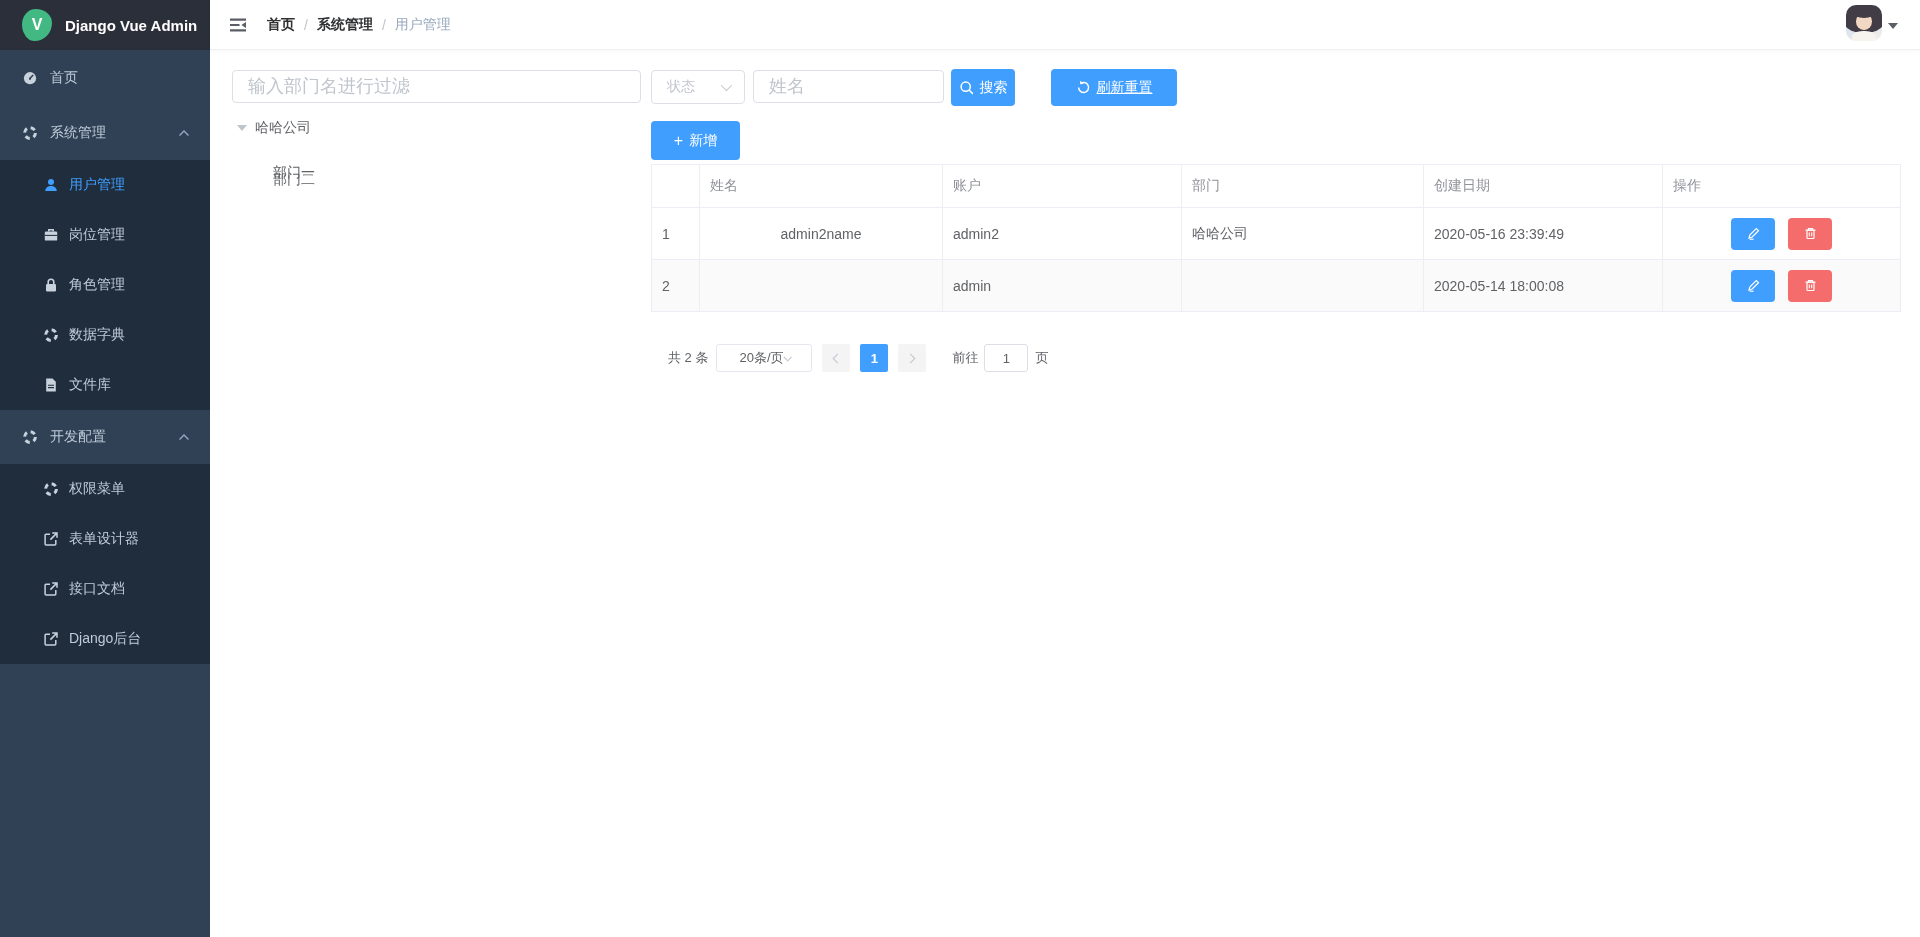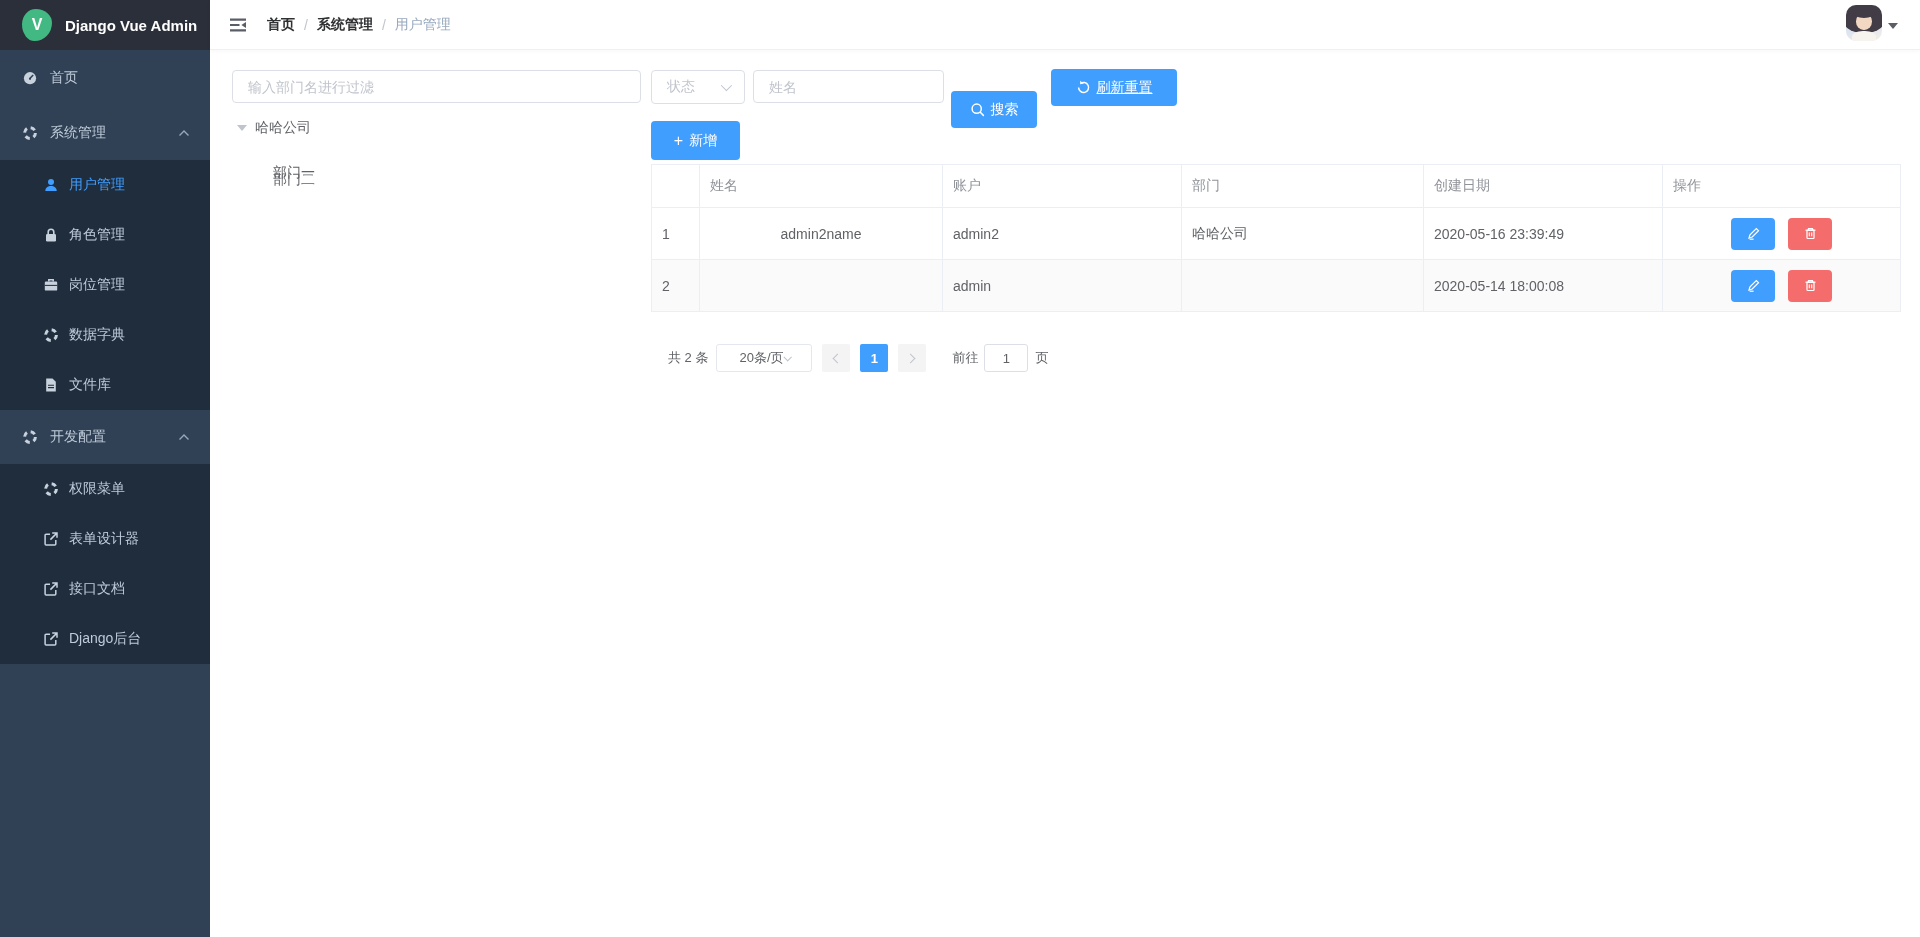--- a/index.html
+++ b/index.html
@@ -61,21 +61,21 @@
   }
   .avatar .hair { position:absolute; left:-4px; top:-6px; width:44px; height:34px; background:#423c46; border-radius:50% 50% 46% 46%; }
   .avatar .face { position:absolute; left:10px; top:8px; width:16px; height:17px; background:#f2d7c2; border-radius:48%; }
   .avatar .bang { position:absolute; left:7px; top:3px; width:22px; height:10px; background:#423c46; border-radius:0 0 60% 60%; }
   .avatar .body { position:absolute; left:6px; top:26px; width:24px; height:12px; background:#f7f3ef; border-radius:45% 45% 0 0; }
   .avatar-caret { position:absolute; right:0; top:18px; width:0; height:0; border-left:5px solid transparent; border-right:5px solid transparent; border-top:6px solid #5a5e66; }
 
   
   .text-input {
     position:absolute; height:33px; border:1px solid #dcdfe6; border-radius:4px;
-    padding:0 15px; font-size:14px; color:#606266; background:#fff; outline:none; width:100%;
+    padding:0 15px; font-size:18px; color:#606266; background:#fff; outline:none; width:100%;
     font-family:inherit;
   }
   .text-input::placeholder { color:#c0c4cc; opacity:1; }
   .input-wrap { position:absolute; height:33px; }
 
   .select-box {
     position:absolute; height:33px; border:1px solid #dcdfe6; border-radius:4px; background:#fff;
     display:flex; align-items:center; padding:16px 15px; color:#c0c4cc; cursor:pointer;
   }
   .select-box .chev { margin-left:auto; }
@@ -187,36 +187,36 @@
               <path d="M2.3 14c0-3.1 2.6-4.9 5.7-4.9s5.7 1.8 5.7 4.9z" fill="currentColor"></path>
             </svg>
         </span>
         <span>用户管理</span>
       </li>
 
 
       <li class="menu-item sub">
         <span class="mi-icon">
           <svg width="16" height="16" viewBox="0 0 16 16">
-              <rect x="3" y="7" width="10" height="7.5" rx="1.2" fill="currentColor"></rect>
-              <path d="M5.2 7V5a2.8 2.8 0 0 1 5.6 0v2" fill="none" stroke="currentColor" stroke-width="1.6"></path>
-            </svg>
-        </span>
-        <span>角色管理</span>
-      </li>
-
-      <li class="menu-item sub">
-        <span class="mi-icon">
-          <svg width="16" height="16" viewBox="0 0 16 16">
               <rect x="1.8" y="4.6" width="12.4" height="9" rx="1.2" fill="currentColor"></rect>
               <path d="M5.8 4.4V2.8h4.4v1.6" fill="none" stroke="currentColor" stroke-width="1.5"></path>
               <path d="M1.8 8.4h12.4" stroke="#1f2d3d" stroke-width="1"></path>
             </svg>
         </span>
         <span>岗位管理</span>
+      </li>
+
+      <li class="menu-item sub">
+        <span class="mi-icon">
+          <svg width="16" height="16" viewBox="0 0 16 16">
+              <rect x="3" y="7" width="10" height="7.5" rx="1.2" fill="currentColor"></rect>
+              <path d="M5.2 7V5a2.8 2.8 0 0 1 5.6 0v2" fill="none" stroke="currentColor" stroke-width="1.6"></path>
+            </svg>
+        </span>
+        <span>角色管理</span>
       </li>
 
       <li class="menu-item sub">
         <span class="mi-icon">
           <svg width="16" height="16" viewBox="0 0 16 16">
               <circle cx="8" cy="8" r="5.4" fill="none" stroke="currentColor" stroke-width="3" stroke-dasharray="4.6 3.9"></circle>
             </svg>
         </span>
         <span>数据字典</span>
       </li>
@@ -331,21 +331,21 @@
 
     <div class="select-box" style="left:441px; top:70px; width:94px;">
       <span>状态</span>
       <span class="chev"></span>
     </div>
 
     <div class="input-wrap" style="left:543px; top:70px; width:191px;">
       <input class="text-input" type="text" placeholder="姓名" style="">
     </div>
 
-    <button class="btn btn-primary" style="left:741px; top:69px; width:86px; height:37px;margin-top:22px;">
+    <button class="btn btn-primary" style="left:741px; top:69px; width:64px; height:37px;">
       <span>
         <svg width="15" height="15" viewBox="0 0 15 15">
             <circle cx="6.7" cy="6.7" r="4.6" fill="none" stroke="#fff" stroke-width="1.5"></circle>
             <path d="M10.3 10.3L13.4 13.4" stroke="#fff" stroke-width="1.5" stroke-linecap="round"></path>
           </svg>
       </span>
       <span>搜索</span>
     </button>
 
     <button class="btn btn-primary" style="left:841px; top:69px; width:126px; height:37px;text-decoration:underline;">

